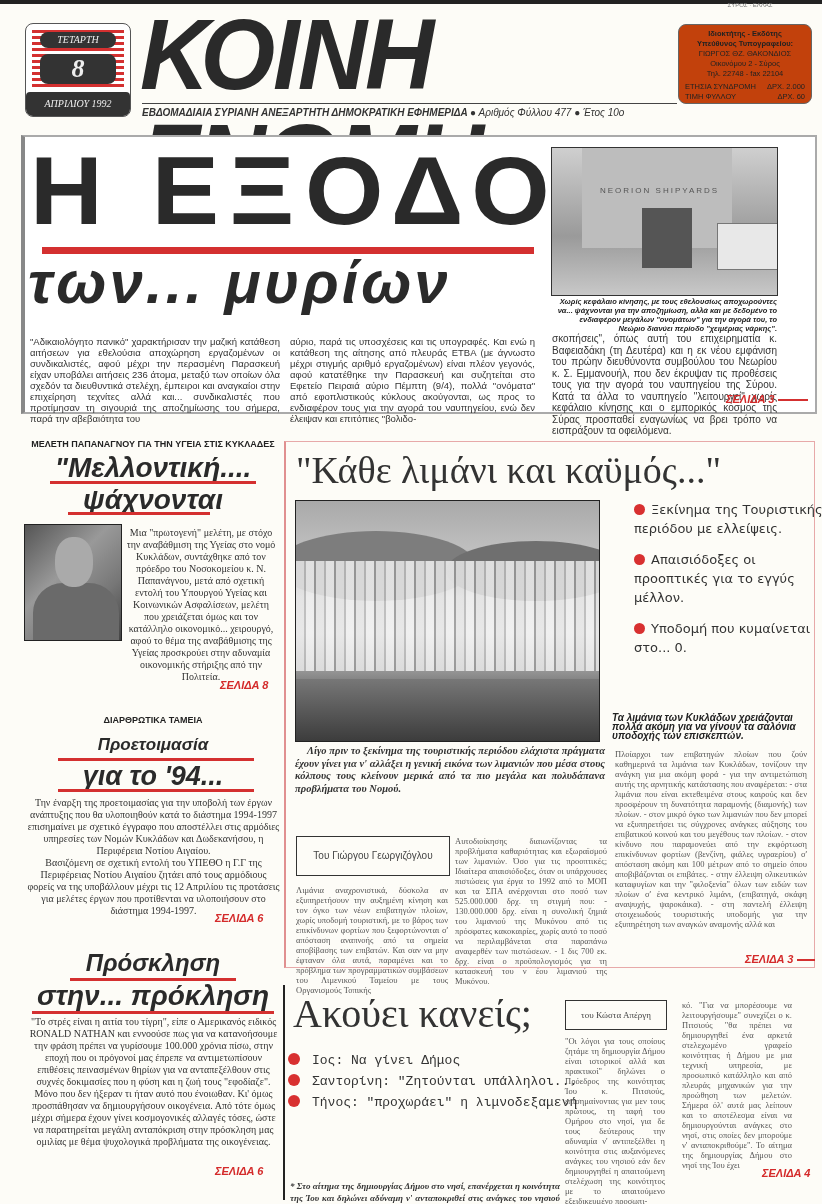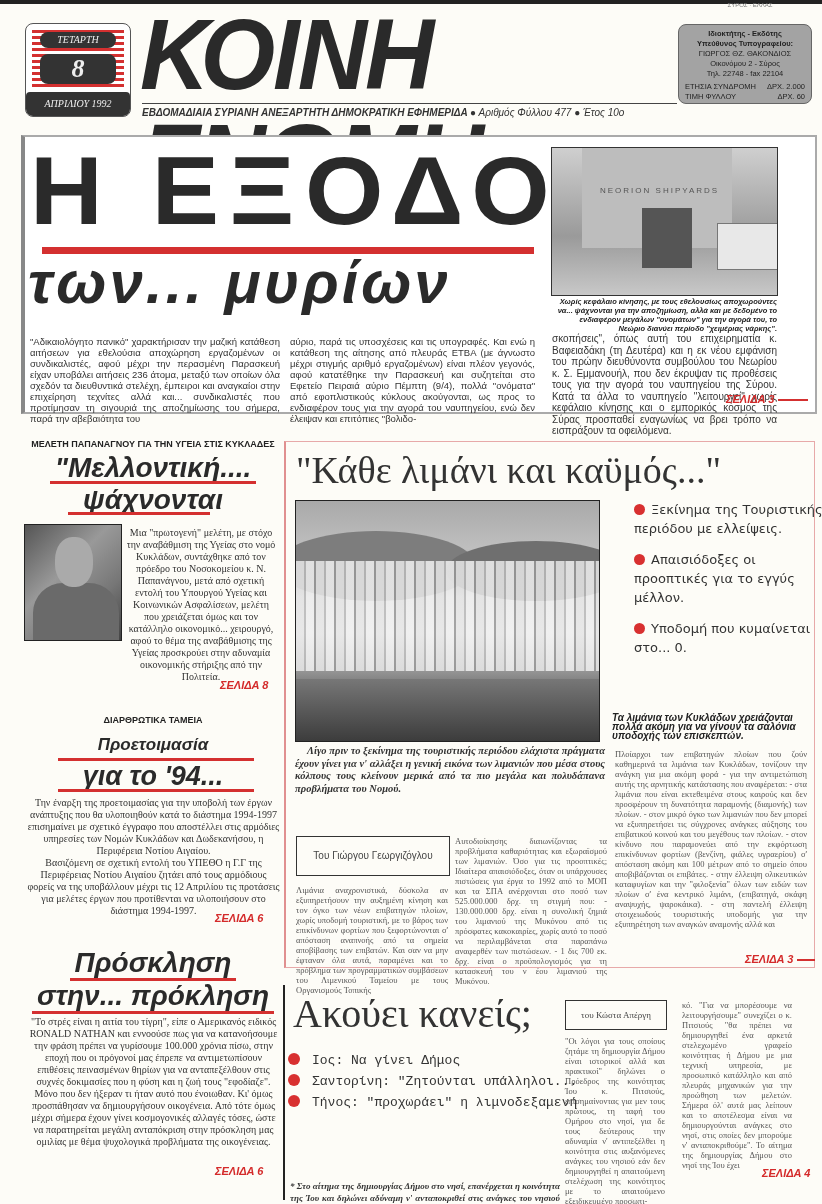--- a/index.html
+++ b/index.html
@@ -13,21 +13,21 @@
   .stripes{position:absolute;left:6px;top:6px;width:92px;height:58px;background:repeating-linear-gradient(#d43030 0 3px,#fff 3px 6px);}
   .dpill{position:absolute;background:#333;color:#eee;border-radius:8px;text-align:center;font-family:"Liberation Serif",serif;font-style:italic;}
   .dday{left:14px;top:8px;width:76px;height:16px;font-size:10px;line-height:16px;}
   .dnum{left:14px;top:30px;width:76px;height:30px;font-size:26px;font-weight:bold;line-height:30px;}
   .dmonth{left:0;top:68px;width:104px;height:24px;border-radius:4px;font-size:10px;line-height:24px;}
   .masthead{left:140px;top:4px;width:535px;height:100px;font-family:"Liberation Sans",sans-serif;font-weight:bold;font-style:italic;font-size:96px;line-height:100px;color:#2a2a2a;letter-spacing:-2px;transform:scaleY(1.05);}
   .mastline{left:142px;top:103px;width:535px;height:1px;background:#444;}
   .tagline{left:142px;top:107px;width:540px;font-size:10px;font-weight:bold;font-style:italic;color:#333;white-space:nowrap;}
   .tagline .light{font-weight:normal;}
   .stamp{left:710px;top:2px;width:80px;height:14px;font-size:6px;color:#777;text-align:center;}
-  .pubbox{left:678px;top:24px;width:134px;height:80px;border:1px solid #666;border-radius:8px;background:#a3a3a3;font-size:7.5px;text-align:center;line-height:10px;padding-top:4px;box-sizing:border-box;}
+  .pubbox{left:678px;top:24px;width:134px;height:80px;border:1px solid #666;border-radius:8px;background:#c2410c;font-size:7.5px;text-align:center;line-height:10px;padding-top:4px;box-sizing:border-box;}
   .pubbox .b{font-weight:bold;}
   .pubbox .row{display:flex;justify-content:space-between;padding:0 6px;text-align:left;}
   
   .leadbox{left:21px;top:135px;width:790px;height:275px;border:2px solid #aaa;border-left:4px solid #888;background:#fff;}
   .bighead{left:30px;top:143px;width:520px;font-family:"Liberation Sans",sans-serif;font-weight:900;font-size:96px;line-height:96px;color:#2a2a2a;letter-spacing:10px;transform:scaleX(1.05);transform-origin:left;white-space:nowrap;}
   .redrule{left:42px;top:247px;width:492px;height:7px;background:#d43030;}
   .subhead{left:28px;top:252px;width:520px;font-family:"Liberation Sans",sans-serif;font-weight:900;font-style:italic;font-size:60px;line-height:62px;color:#2a2a2a;white-space:nowrap;letter-spacing:3px;}
   .photo1{left:551px;top:147px;width:225px;height:147px;background:linear-gradient(#cfcfcf,#9a9a9a 60%,#c8c8c8);border:1px solid #333;overflow:hidden;}
   .photo1 .bld{position:absolute;left:30px;top:0;width:150px;height:100px;background:#bdbdbd;}
   .photo1 .sign{position:absolute;left:48px;top:38px;font-size:8px;font-family:"Liberation Sans",sans-serif;color:#555;letter-spacing:2px;}
@@ -154,21 +154,21 @@
 
 <div class="abs kicker" style="left:28px;top:715px;width:250px;">ΔΙΑΡΘΡΩΤΙΚΑ ΤΑΜΕΙΑ</div>
 <div class="abs hl" style="left:28px;top:730px;width:250px;font-size:17px;line-height:30px;">Προετοιμασία</div>
 <div class="abs hlrule" style="left:58px;top:758px;width:196px;"></div>
 <div class="abs hl" style="left:28px;top:761px;width:250px;font-size:27px;line-height:30px;">για το '94...</div>
 <div class="abs hlrule" style="left:58px;top:789px;width:196px;"></div>
 <div class="abs serifbody" style="left:26px;top:797px;width:255px;text-align:center;">Την έναρξη της προετοιμασίας για την υποβολή των έργων ανάπτυξης που θα υλοποιηθούν κατά το διάστημα 1994-1997 επισημαίνει με σχετικό έγγραφο που αποστέλλει στις αρμόδιες υπηρεσίες των Νομών Κυκλάδων και Δωδεκανήσου, η Περιφέρεια Νοτίου Αιγαίου.</div>
 <div class="abs serifbody" style="left:26px;top:857px;width:255px;">Βασιζόμενη σε σχετική εντολή του ΥΠΕΘΟ η Γ.Γ της Περιφέρειας Νοτίου Αιγαίου ζητάει από τους αρμόδιους φορείς να της υποβάλλουν μέχρι τις 12 Απριλίου τις προτάσεις για μελέτες έργων που προτίθενται να υλοποιήσουν στο διάστημα 1994-1997.</div>
 <div class="abs pagelink" style="left:215px;top:912px;">ΣΕΛΙΔΑ 6</div>
 
-<div class="abs hl" style="left:28px;top:947px;width:250px;font-size:28px;line-height:32px;">Πρόσκληση</div>
+<div class="abs hl" style="left:28px;top:947px;width:250px;font-size:24px;line-height:32px;">Πρόσκληση</div>
 <div class="abs hlrule" style="left:70px;top:978px;width:166px;"></div>
 <div class="abs hl" style="left:28px;top:980px;width:250px;font-size:28px;line-height:32px;">στην... πρόκληση</div>
 <div class="abs hlrule" style="left:32px;top:1011px;width:242px;"></div>
 <div class="abs serifbody" style="left:26px;top:1016px;width:255px;">"Το στρές είναι η αιτία του τίγρη", είπε ο Αμερικανός ειδικός RONALD NATHAN και εννοούσε πως για να κατανοήσουμε την φράση πρέπει να γυρίσουμε 100.000 χρόνια πίσω, στην εποχή που οι πρόγονοί μας έπρεπε να αντιμετωπίσουν επιθέσεις πεινασμένων θηρίων για να ανταπεξέλθουν στις συχνές δοκιμασίες που η φύση και η ζωή τους "εφοδίαζε". Μόνο που δεν ήξεραν τι ήταν αυτό που ένοιωθαν. Κι' όμως προσπάθησαν να δημιουργήσουν οικογένεια. Από τότε όμως μέχρι σήμερα έχουν γίνει κοσμογονικές αλλαγές τόσες, ώστε να παρατηρείται μεγάλη ανταπόκριση στην πρόσκληση μας ομιλίας με θέμα ψυχολογικά προβλήματα της οικογένειας.</div>
 <div class="abs pagelink" style="left:215px;top:1165px;">ΣΕΛΙΔΑ 6</div>
 
 <div class="abs centerbox"></div>
 <div class="abs quotehead">"Κάθε λιμάνι και καϋμός..."</div>
 <div class="abs photo2">
   <div class="hill"></div>

